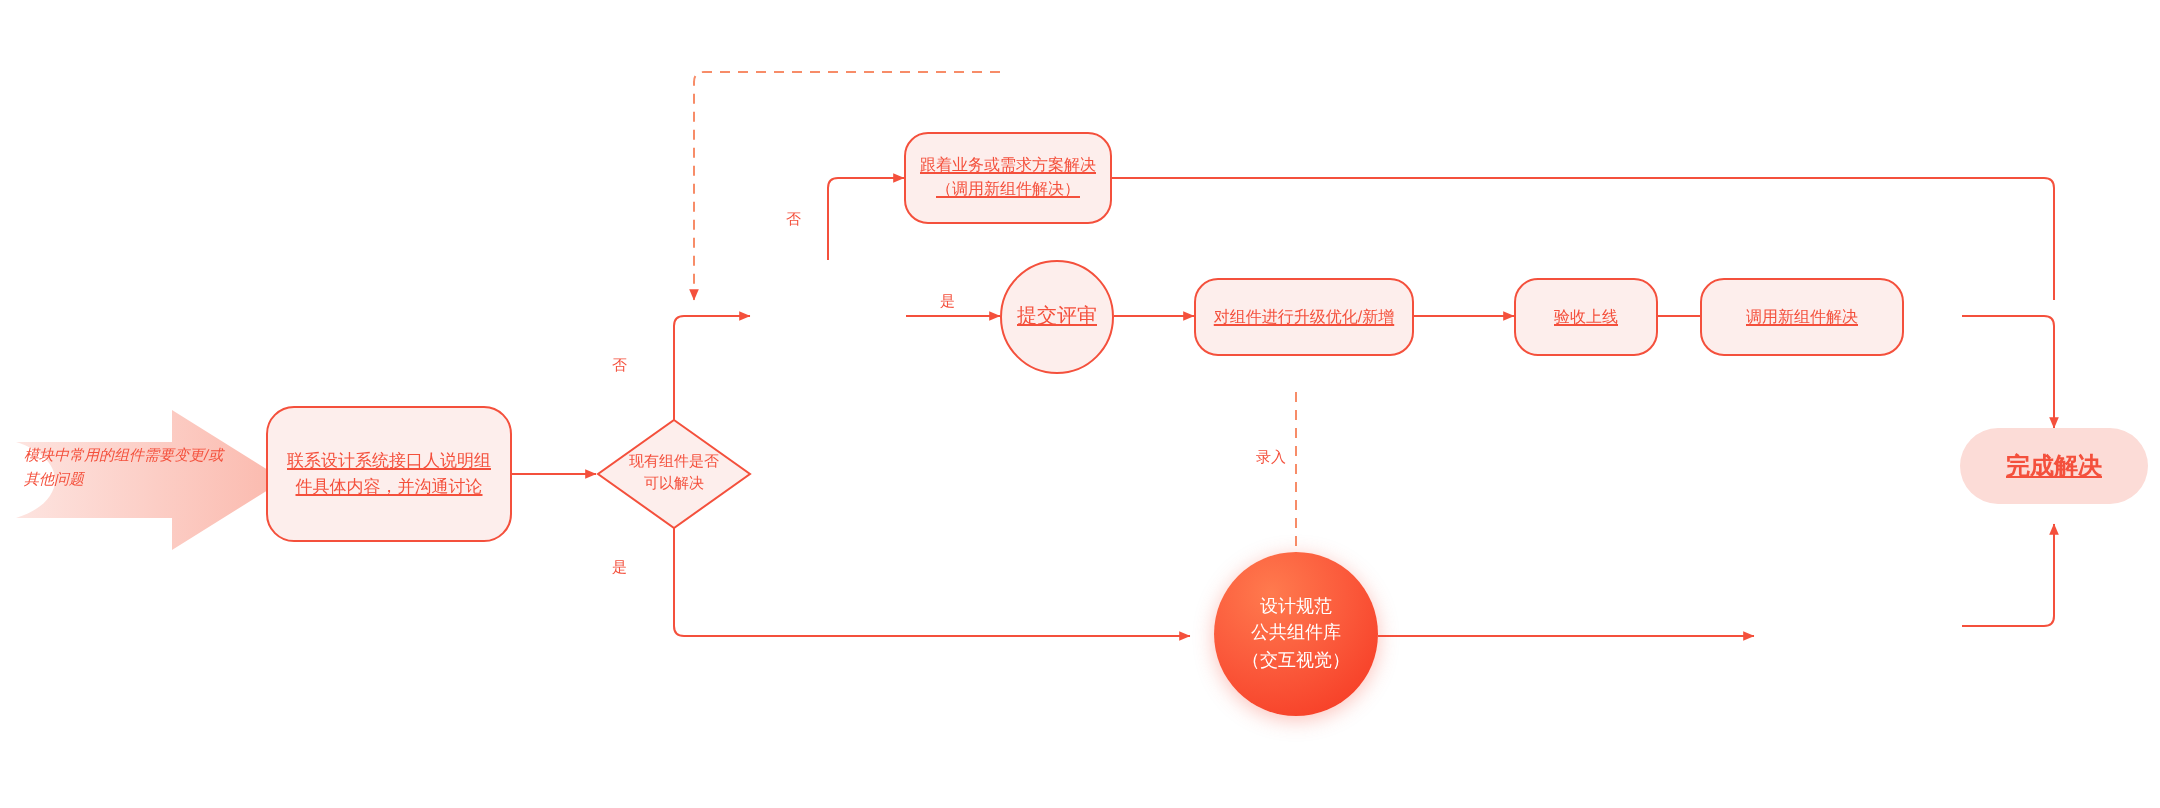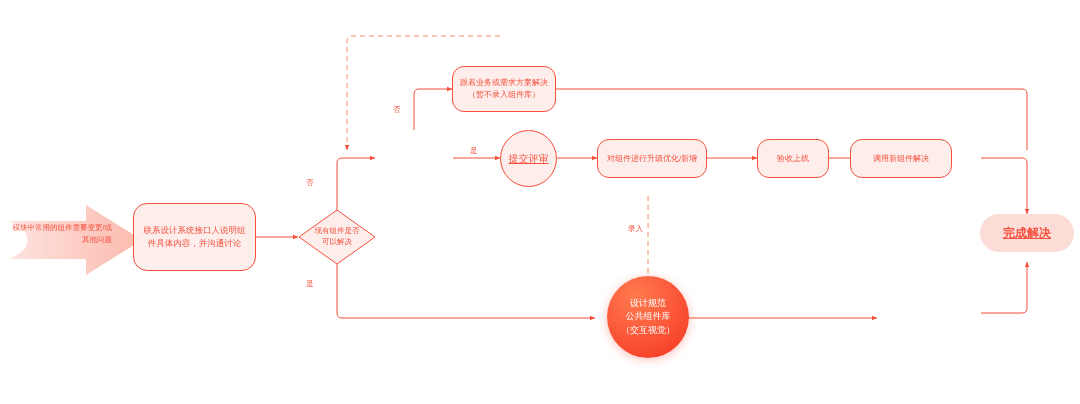--- a/index.html
+++ b/index.html
@@ -6,43 +6,43 @@
   body{width:1080px;height:404px;overflow:hidden;
        font-family:"Liberation Sans","DejaVu Sans",sans-serif;}
   #stage{position:relative;width:1080px;height:404px;}
   svg#wires{position:absolute;left:0;top:0;width:1080px;height:404px;}
 
   .node{position:absolute;box-sizing:border-box;display:flex;
         align-items:center;justify-content:center;text-align:center;
         color:#f4503c;line-height:1.5;}
 
   .rbox{border:1px solid #f4503c;background:#fdeeec;border-radius:12px;
-        font-size:8px;padding:17px 6px;}
+        font-size:8px;padding:17px 6px;text-decoration:underline;}
   .rbox.big{border-radius:14px;font-size:8.5px;}
 
   .circ{border:1px solid #f4503c;background:#fdeeec;border-radius:50%;
         font-size:10px;text-decoration:underline;}
 
   .pill{background:#fcdcd7;border-radius:22px;font-size:12px;
         font-weight:bold;color:#f4503c;text-decoration:underline;}
 
   .gradcirc{border-radius:50%;font-size:9px;color:#ffffff;font-weight:500;
             background:radial-gradient(circle at 35% 25%,#ff7a4e 0%,#fb5b3c 45%,#f5341f 100%);
             box-shadow:0 2px 10px rgba(244,80,60,.35);}
   .gradcirc .ln{display:block;}
 
   .diamond{width:78px;height:56px;}
   .diamond .dshape{position:absolute;left:0;top:0;width:78px;height:56px;}
   .diamond .dtext{position:relative;font-size:7.5px;color:#f4503c;
                   line-height:1.45;width:100%;text-align:center;}
 
   .arrowblk{position:absolute;left:8px;top:203px;width:135px;height:74px;}
   .arrowblk .atext{position:absolute;left:4px;top:19px;width:100px;
-                   text-align:right;font-size:7.5px;color:#f4503c;
-                   line-height:1.55;}
+                   text-align:left;font-size:7.5px;color:#f4503c;
+                   line-height:1.55;font-style:italic;}
 
   .elabel{position:absolute;font-size:7.5px;color:#f4503c;}
 </style>
 </head>
 <body>
 
 <div id="stage">
 
   <svg id="wires" viewBox="0 0 1080 404">
     <defs>
@@ -111,21 +111,21 @@
     <div class="dtext">
       <span>现有组件是否</span><br>
       <span>可以解决</span>
     </div>
   </div>
 
 
   <div class="node rbox" style="left:452px;top:66px;width:104px;height:46px;">
     <span>
       <span>跟着业务或需求方案解决</span><br>
-      <span>（暂不录入组件库）</span>
+      <span>（调用新组件解决）</span>
     </span>
   </div>
 
   <div class="node circ" style="left:500px;top:130px;width:57px;height:57px;">
     <span>提交评审</span>
   </div>
 
   <div class="node rbox" style="left:597px;top:139px;width:110px;height:39px;">
     <span>对组件进行升级优化/新增</span>
   </div>

